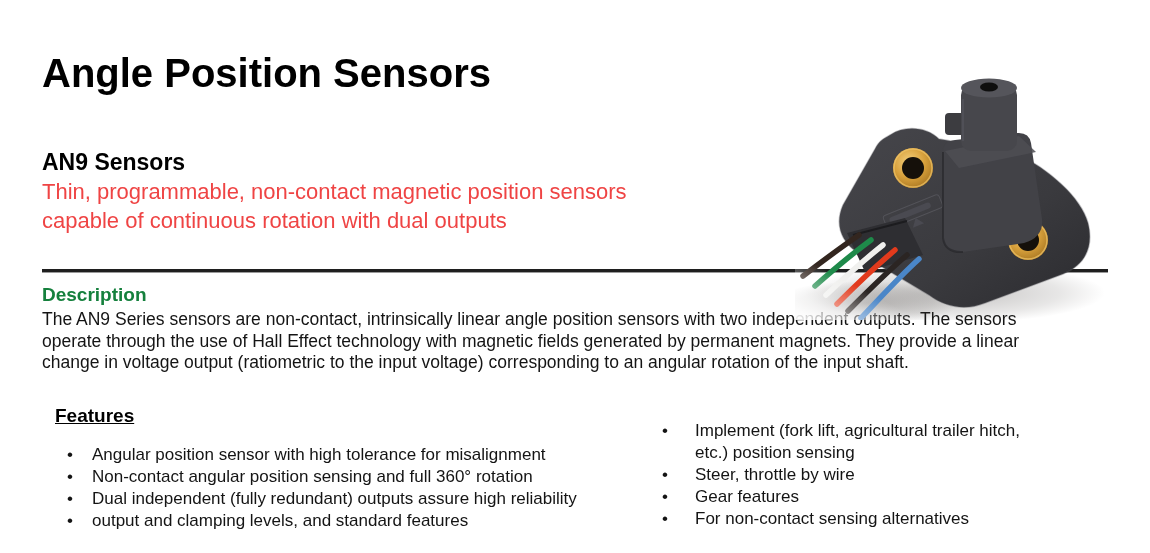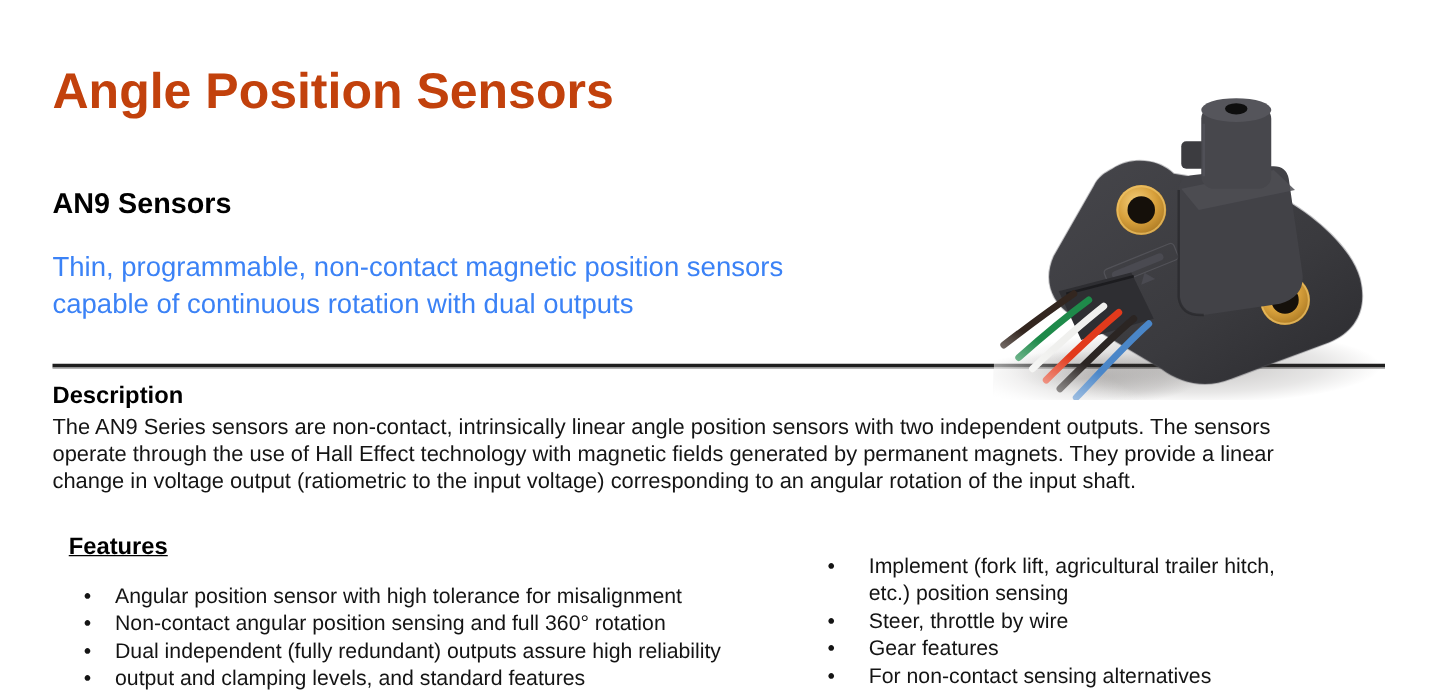--- a/index.html
+++ b/index.html
@@ -6,36 +6,36 @@
   html, body { margin: 0; padding: 0; }
   body {
     width: 1150px; height: 553px; overflow: hidden;
     background: #ffffff; color: #1a1a1a;
     font-family: "Liberation Sans", sans-serif;
   }
   .page { position: relative; width: 1150px; height: 553px; }
   .content { padding: 0 42px; }
 
   .page-title {
-    font-size: 40px; font-weight: 700; color: #c2410c;
+    font-size: 40px; font-weight: 700; color: #000000;
     margin: 50px 0 0 0; line-height: 1.15; letter-spacing: 0;
   }
   .product-name {
     font-size: 23px; font-weight: 700; color: #000;
     margin: 54px 0 0 0; line-height: 1.1;
   }
-  .tagline { font-size: 22px; line-height: 29px; color: #3b82f6; margin-top: 24px; max-width: 700px; }
+  .tagline { font-size: 22px; line-height: 29px; color: #ef4444; margin-top: 2px; max-width: 700px; }
 
   .section-divider {
     margin: 34px 0 0 0; border: none; height: 1px;
     border-top: 3px solid #1f1f1f; border-bottom: 1px solid #9a9a9a;
   }
 
   .desc-heading {
-    font-size: 19px; font-weight: 700; color: #000000;
+    font-size: 19px; font-weight: 700; color: #15803d;
     margin: 10px 0 2px 0; line-height: 24px;
   }
   .desc-body {
     font-size: 17.5px; line-height: 21.5px; color: #141414;
     max-width: 1032px; margin: 0;
   }
 
   .columns { display: flex; margin-top: 30px; }
   .col-left  { width: 616px; flex: 0 0 616px; }
   .col-right { flex: 1; }

